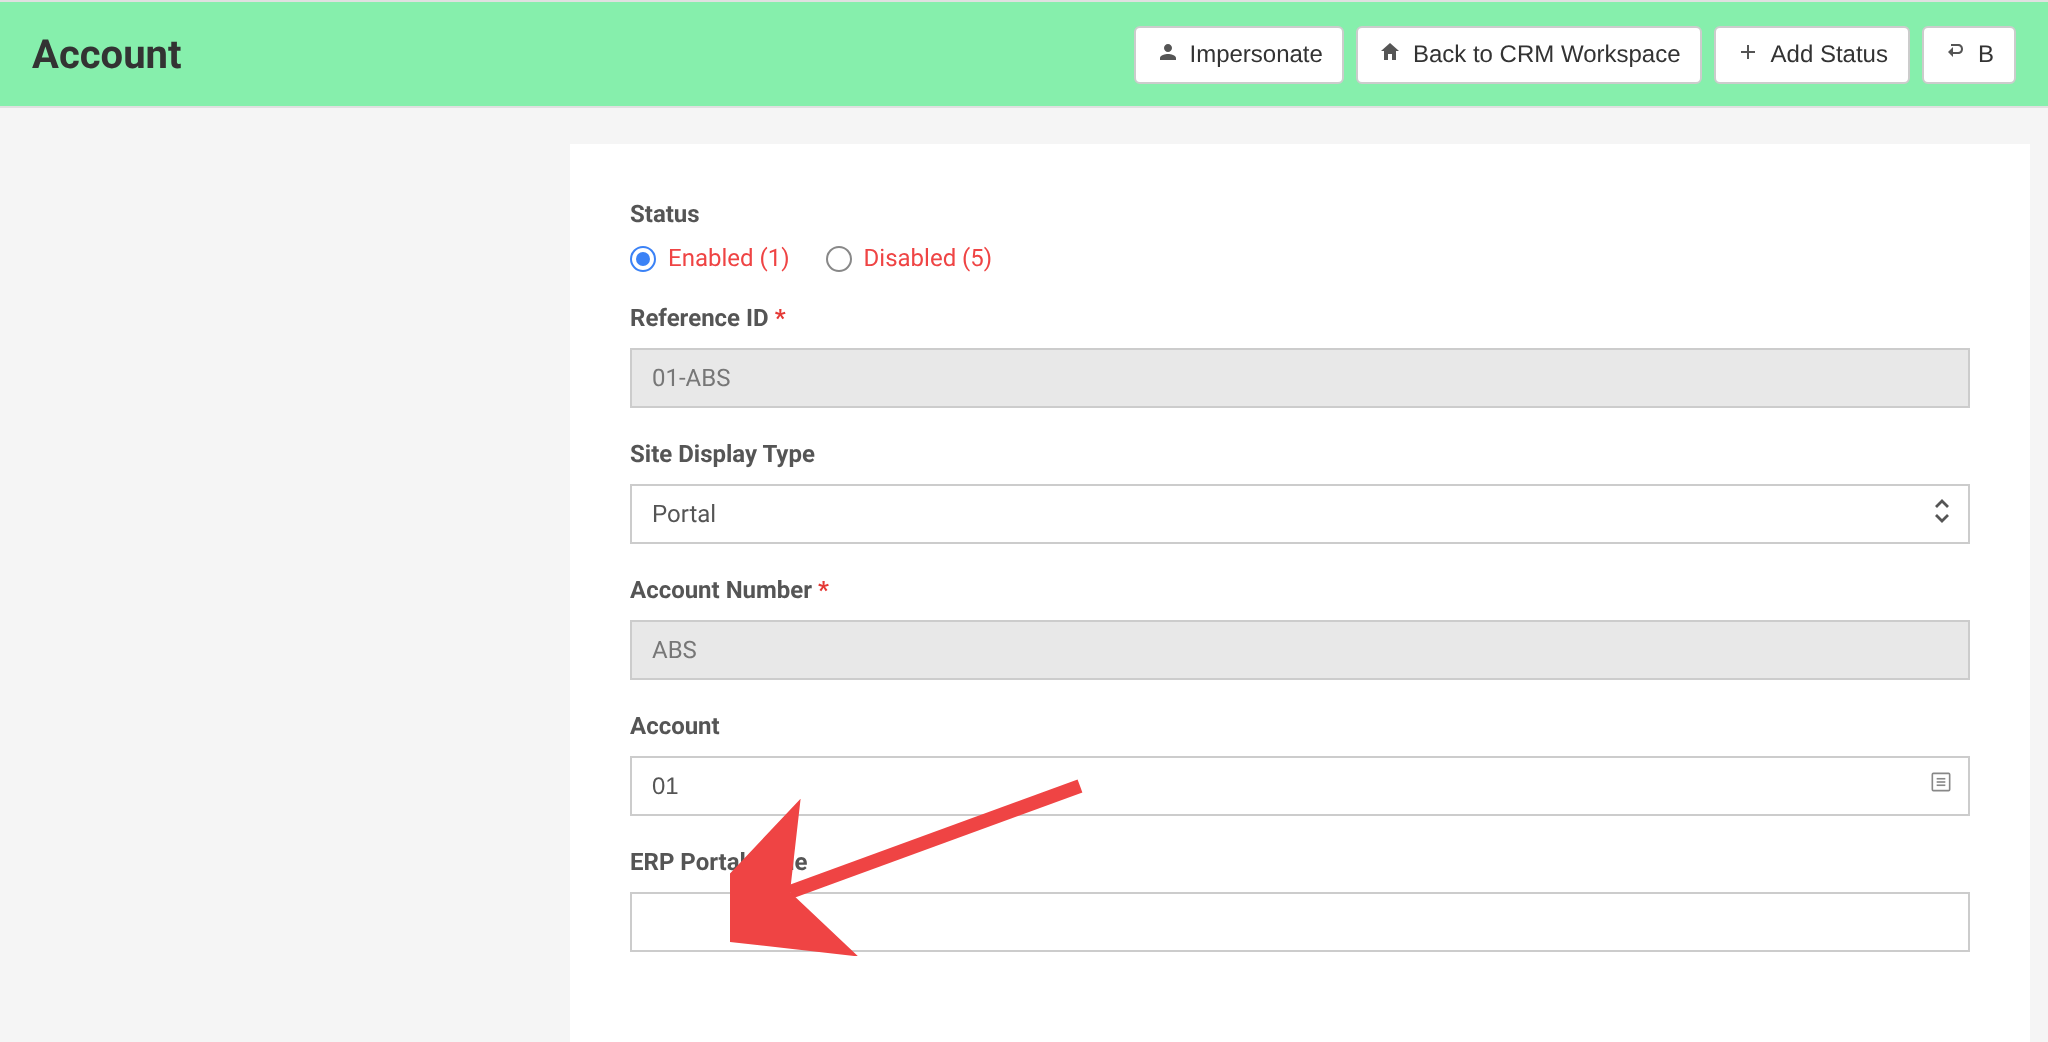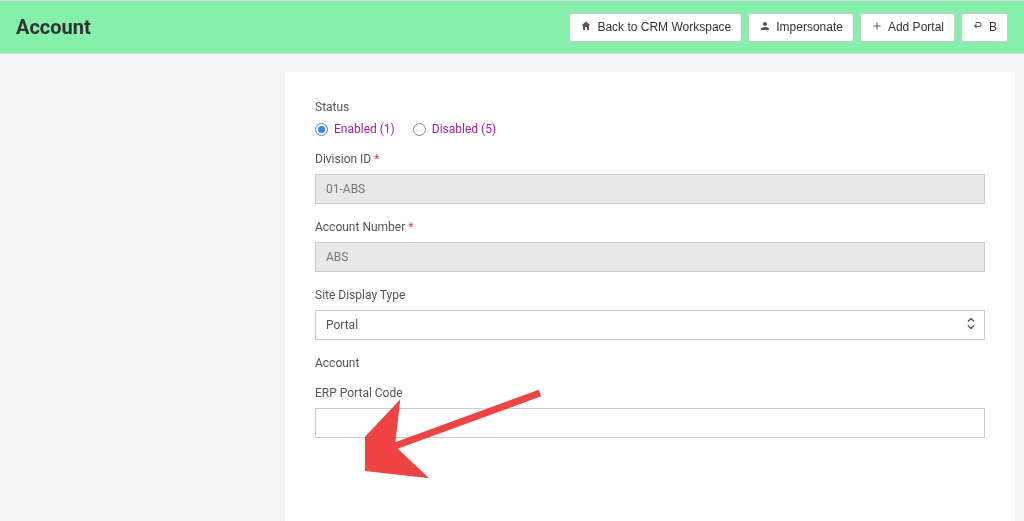--- a/index.html
+++ b/index.html
@@ -58,38 +58,38 @@
     font-size: 14px;
     font-weight: 700;
     color: #333;
     padding-bottom: 10px;
     border-bottom: 1px solid #eee;
     margin-bottom: 18px;
   }
   .field-group { margin-bottom: 16px; }
   .field-label {
     font-size: 12px;
-    font-weight: 400;
+    font-weight: 700;
     color: #555;
     margin-bottom: 8px;
     display: block;
   }
   .req { color: #e53935; margin-left: 3px; }
   .radio-row {
     display: flex;
     gap: 18px;
     margin-top: 6px;
     align-items: center;
   }
   .radio-item {
     display: inline-flex;
     align-items: center;
     gap: 6px;
     font-size: 12px;
-    color: #a21caf;
+    color: #ef4444;
   }
   .radio-dot {
     width: 13px; height: 13px;
     border-radius: 50%;
     border: 1px solid #888;
     display: inline-flex;
     align-items: center;
     justify-content: center;
     background: #fff;
   }
@@ -143,40 +143,40 @@
 </style>
 </head>
 <body>
 
 <div class="topbar">
   <h1 class="page-title">Account</h1>
   <div class="top-actions">
     <button class="btn">
       <span>
         <svg viewBox="0 0 24 24">
+            <path d="M12 12c2.2 0 4-1.8 4-4s-1.8-4-4-4-4 1.8-4 4 1.8 4 4 4zm0 2c-2.7 0-8 1.3-8 4v2h16v-2c0-2.7-5.3-4-8-4z"></path>
+          </svg>
+      </span>
+      <span>Impersonate</span>
+    </button>
+    <button class="btn">
+      <span>
+        <svg viewBox="0 0 24 24">
             <path d="M12 3l9 8h-3v9h-4v-6H10v6H6v-9H3z"></path>
           </svg>
       </span>
       <span>Back to CRM Workspace</span>
     </button>
     <button class="btn">
       <span>
         <svg viewBox="0 0 24 24">
-            <path d="M12 12c2.2 0 4-1.8 4-4s-1.8-4-4-4-4 1.8-4 4 1.8 4 4 4zm0 2c-2.7 0-8 1.3-8 4v2h16v-2c0-2.7-5.3-4-8-4z"></path>
-          </svg>
-      </span>
-      <span>Impersonate</span>
-    </button>
-    <button class="btn">
-      <span>
-        <svg viewBox="0 0 24 24">
             <path d="M11 5h2v6h6v2h-6v6h-2v-6H5v-2h6z"></path>
           </svg>
       </span>
-      <span>Add Portal</span>
+      <span>Add Status</span>
     </button>
     <button class="btn">
       <span>
         <svg viewBox="0 0 24 24">
             <path d="M9 7l-5 5 5 5v-3h5c3 0 5-2 5-5s-2-5-5-5H7v2h7c1.7 0 3 1.3 3 3s-1.3 3-3 3H9V7z"></path>
           </svg>
       </span>
       <span>B</span>
     </button>
   </div>
@@ -193,46 +193,57 @@
       </label>
       <label class="radio-item">
         <span class="radio-dot"></span>
         <span>Disabled (5)</span>
       </label>
     </div>
   </div>
 
   <div class="field-group">
     <span class="field-label">
-      <span>Division ID</span><span class="req">*</span>
+      <span>Reference ID</span><span class="req">*</span>
     </span>
     <div class="text-input disabled">01-ABS</div>
-  </div>
-
-  <div class="field-group">
-    <span class="field-label">
-      <span>Account Number</span><span class="req">*</span>
-    </span>
-    <div class="text-input disabled">ABS</div>
   </div>
 
   <div class="field-group">
     <span class="field-label">Site Display Type</span>
     <div class="select-wrap">
       <div class="select-input">Portal</div>
       <span class="select-caret">
         <svg width="8" height="12" viewBox="0 0 8 12">
             <path d="M1 4l3-3 3 3M1 8l3 3 3-3" stroke="#555" stroke-width="1.4" fill="none"></path>
           </svg>
       </span>
     </div>
   </div>
 
   <div class="field-group">
+    <span class="field-label">
+      <span>Account Number</span><span class="req">*</span>
+    </span>
+    <div class="text-input disabled">ABS</div>
+  </div>
+
+  <div class="field-group">
     <span class="field-label">Account</span>
+    <div class="input-wrap">
+      <input class="text-input" value="01" style="">
+      <span class="input-right-icon">
+        <svg viewBox="0 0 24 24">
+            <rect x="4" y="4" width="16" height="16" rx="1"></rect>
+            <line x1="8" y1="9" x2="16" y2="9"></line>
+            <line x1="8" y1="12" x2="16" y2="12"></line>
+            <line x1="8" y1="15" x2="16" y2="15"></line>
+          </svg>
+      </span>
+    </div>
   </div>
 
   <div class="field-group">
     <span class="field-label">ERP Portal Code</span>
     <input class="text-input" value="" style="">
   </div>
 </div>
 
 <svg class="arrow-annotation" width="200" height="100" viewBox="0 0 200 100">
   <defs>

